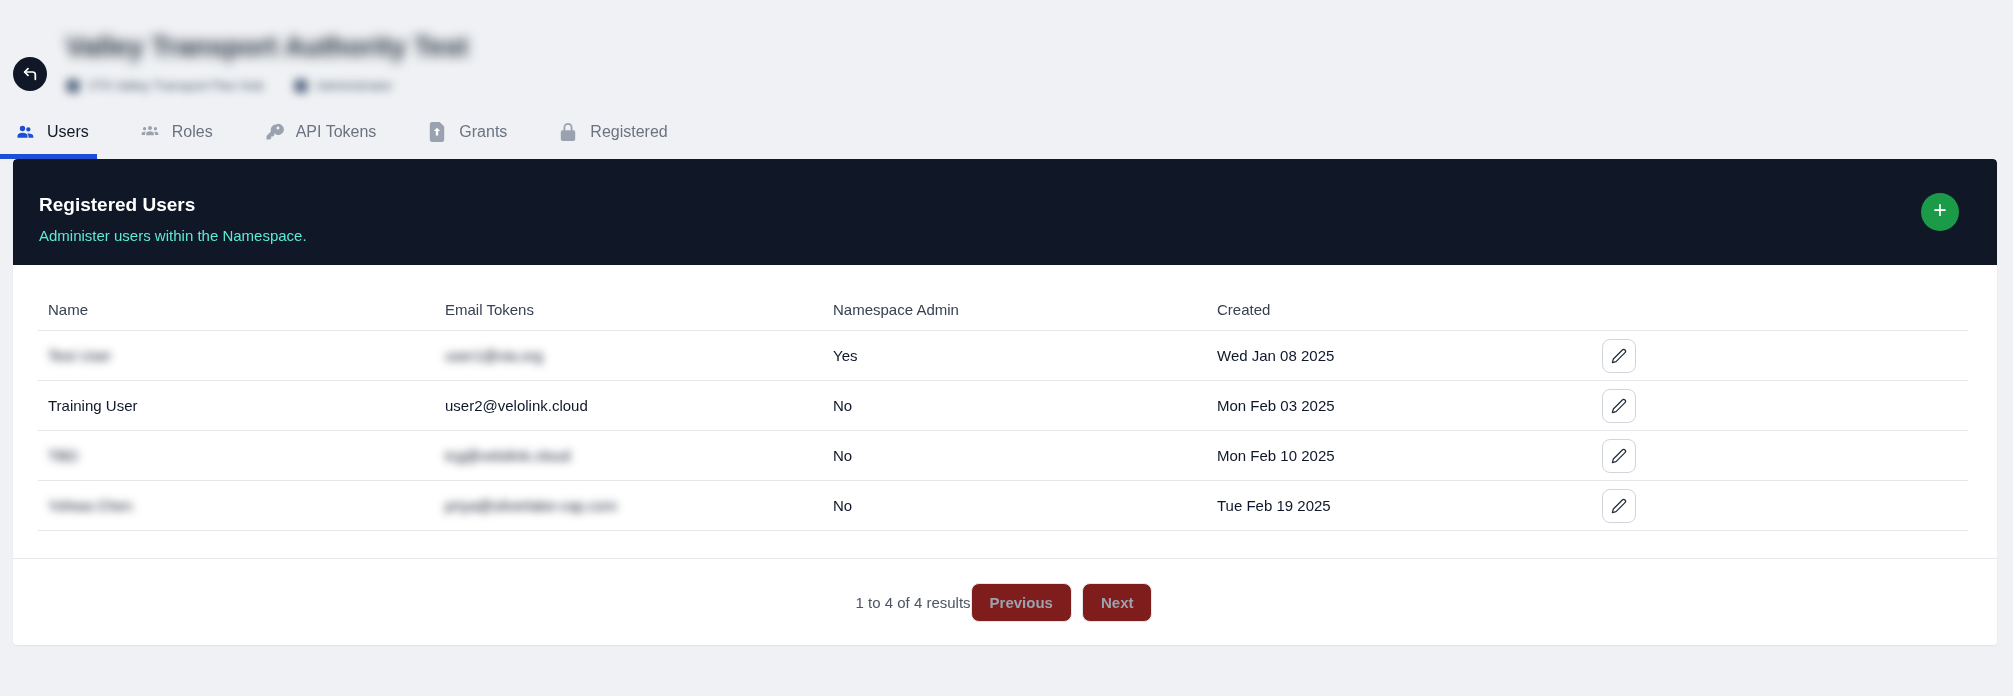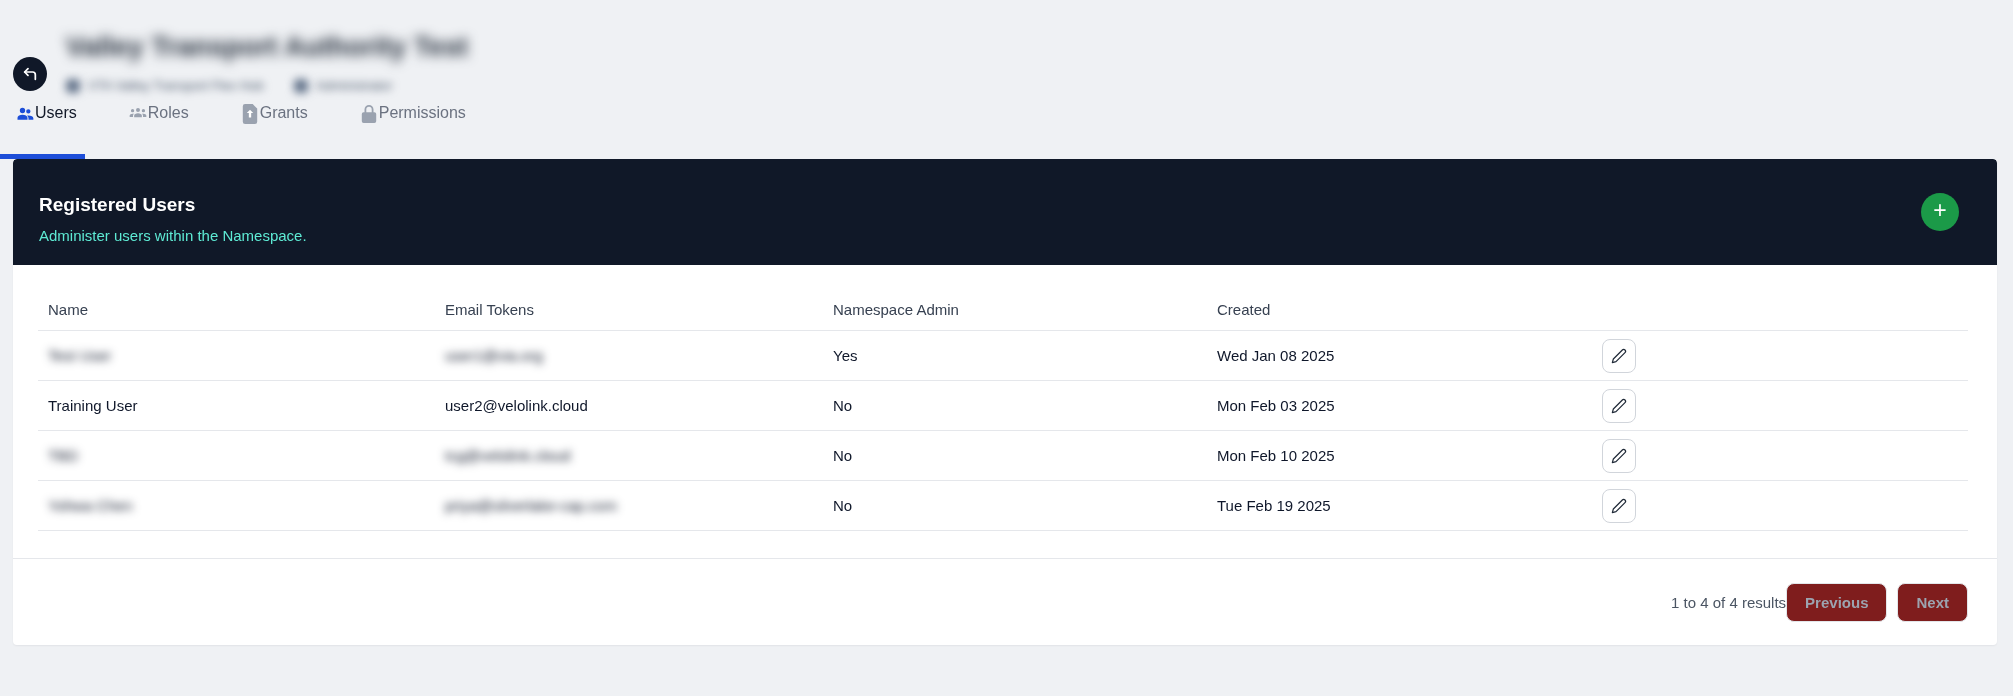--- a/index.html
+++ b/index.html
@@ -54,20 +54,22 @@
   .tabs {
     display: flex;
     align-items: stretch;
     gap: 47px;
     padding-left: 13px;
     margin-top: 11px;
     height: 55px;
   }
   .tab {
     display: flex;
+    align-items: center;
+    gap: 12px;
     font-size: 16px;
     color: #6b7280;
     cursor: pointer;
     position: relative;
     padding: 0 2px;
   }
   .tab .tab-icon { width: 20px; height: 20px; display: flex; align-items: center; justify-content: center; }
   .tab .tab-icon svg { fill: #9aa2af; }
   .tab.active { color: #111827; }
   .tab.active .tab-icon svg { fill: #1d4ed8; }
@@ -146,21 +148,21 @@
     cursor: pointer;
   }
   .edit-btn svg { stroke: #1f2937; }
 
   
   .card-footer {
     border-top: 1px solid #e5e7eb;
     height: 87px;
     display: flex;
     align-items: center;
-    justify-content: flex-end;
+    justify-content: center;
     padding: 0 29px 0 27px;
   }
   .results-text { font-size: 15px; color: #4b5563; }
   .pager { display: flex; gap: 10px; }
   .pager-btn {
     background: #7f1d1d;
     border: 1px solid #e3e6ea;
     border-radius: 8px;
     color: #9ca3af;
     font-family: "Liberation Sans", sans-serif;
@@ -211,34 +213,42 @@
     <div class="tab">
       <span class="tab-icon">
         <svg width="21" height="20" viewBox="0 0 24 24">
             <path d="M12 9.5a2.4 2.4 0 1 0 0-4.8 2.4 2.4 0 0 0 0 4.8zM5.5 10a2 2 0 1 0 0-4 2 2 0 0 0 0 4zm13 0a2 2 0 1 0 0-4 2 2 0 0 0 0 4zM12 11c-2.3 0-4.6 1.1-4.6 2.8V16h9.2v-2.2c0-1.7-2.3-2.8-4.6-2.8zm-6.5.6c-1.9 0-3.5 1-3.5 2.3V15.5h4v-1.7c0-.9.5-1.6 1.3-2.1a6 6 0 0 0-1.8-.1zm13 0c-.6 0-1.2 0-1.8.1.8.5 1.3 1.2 1.3 2.1v1.7h4V13.9c0-1.3-1.6-2.3-3.5-2.3z"></path>
           </svg>
       </span>
       <span class="tab-label">Roles</span>
     </div>
     <div class="tab">
       <span class="tab-icon">
+        <svg width="20" height="20" viewBox="0 0 24 24">
+            <path d="M14.5 3a6.5 6.5 0 0 0-6.2 8.4L3 16.7V21h4.3l1.3-1.3v-2.2h2.2l1.5-1.5v-1.6l.6-.6A6.5 6.5 0 1 0 14.5 3zm2.3 6a1.8 1.8 0 1 1 0-3.6 1.8 1.8 0 0 1 0 3.6z"></path>
+          </svg>
+      </span>
+      <span class="tab-label">API Tokens</span>
+    </div>
+    <div class="tab">
+      <span class="tab-icon">
         <svg width="18" height="20" viewBox="0 0 20 22">
             <path d="M2 2.5A2.5 2.5 0 0 1 4.5 0H13l5 5v14.5a2.5 2.5 0 0 1-2.5 2.5h-11A2.5 2.5 0 0 1 2 19.5v-17z" fill="#9aa2af"></path>
             <path d="M10 6.2 6.4 9.8h2.3v5h2.6v-5h2.3L10 6.2z" fill="#ffffff"></path>
           </svg>
       </span>
       <span class="tab-label">Grants</span>
     </div>
     <div class="tab">
       <span class="tab-icon">
         <svg width="18" height="20" viewBox="0 0 20 22">
             <path d="M10 1a5 5 0 0 0-5 5v3H4a2 2 0 0 0-2 2v8a2 2 0 0 0 2 2h12a2 2 0 0 0 2-2v-8a2 2 0 0 0-2-2h-1V6a5 5 0 0 0-5-5zm-3 5a3 3 0 1 1 6 0v3H7V6z"></path>
           </svg>
       </span>
-      <span class="tab-label">Permissions</span>
+      <span class="tab-label">Registered</span>
     </div>
   </nav>
 
   <section class="card">
     <div class="card-header">
       <div class="card-header-text">
         <h2 class="panel-title">Registered Users</h2>
         <p class="panel-subtitle">Administer users within the Namespace.</p>
       </div>
       <button class="add-btn">

